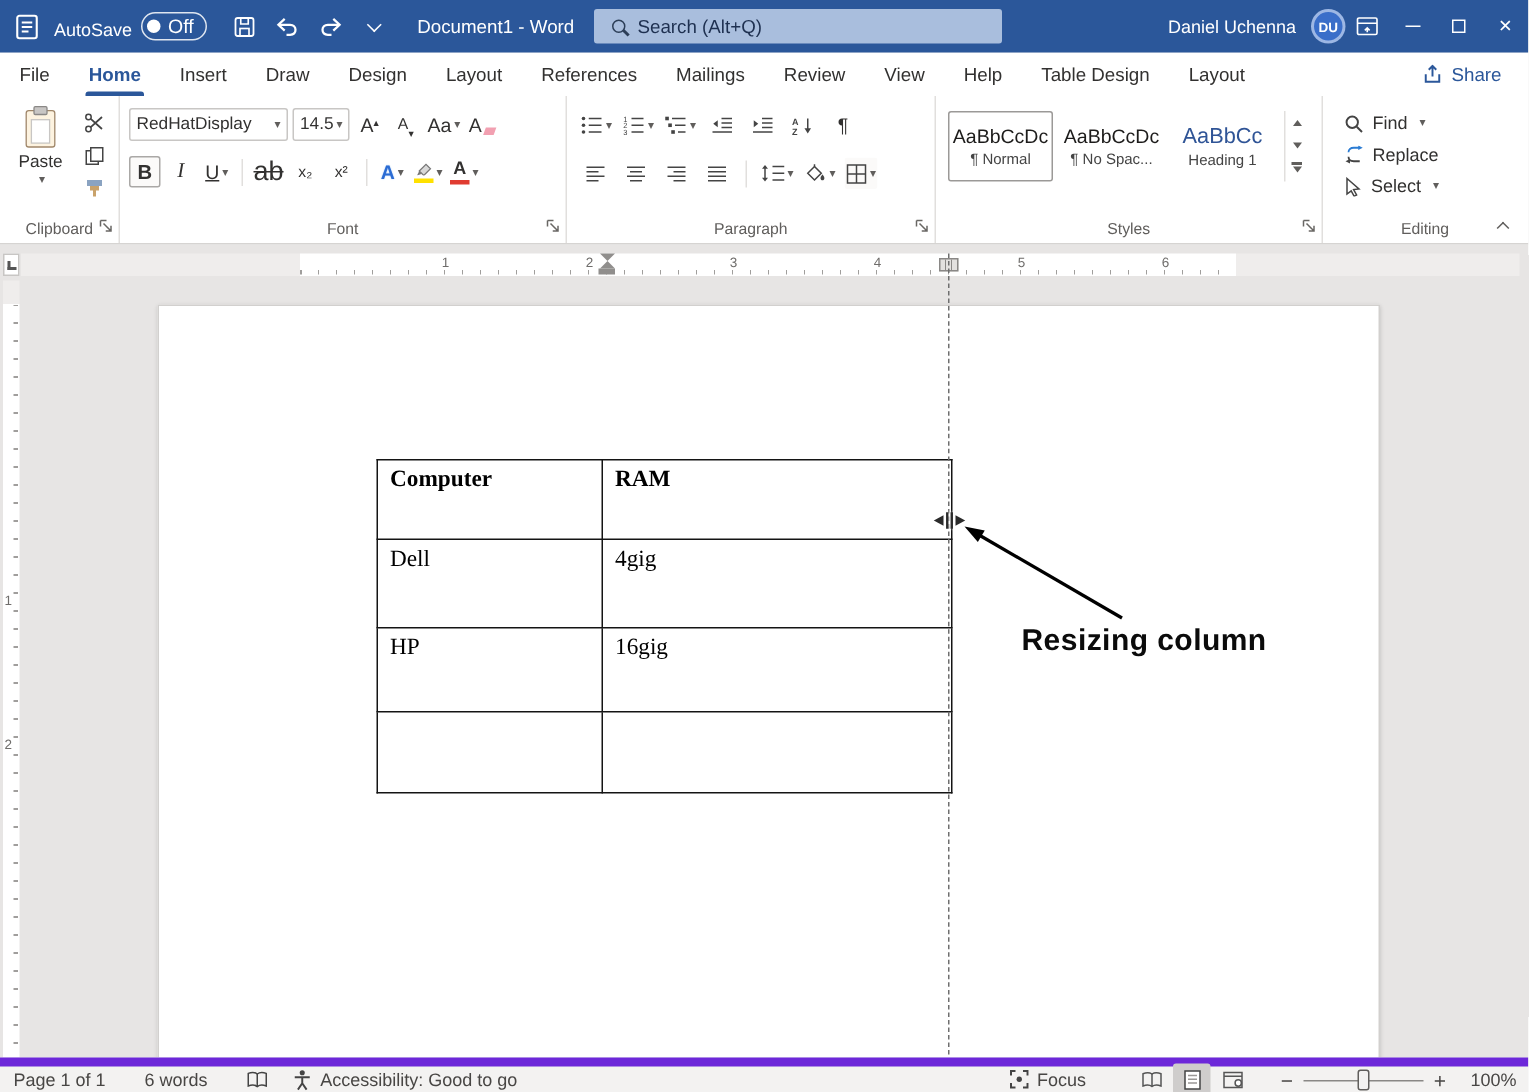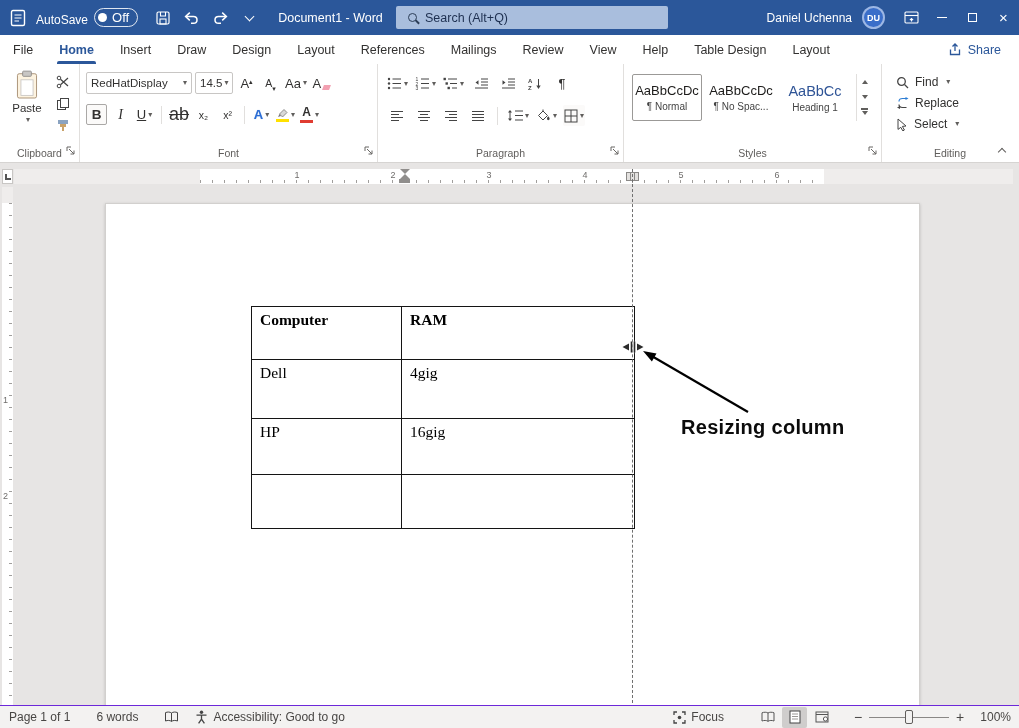--- a/index.html
+++ b/index.html
@@ -17,21 +17,21 @@
   .as-state{font-size:13px}
   .tb-btn{width:29px;height:35px;display:flex;align-items:center;justify-content:center}
   .flipx{transform:scaleX(-1)}
   .chev-dn{width:7px;height:7px;border-left:1.5px solid #fff;border-bottom:1.5px solid #fff;transform:rotate(-45deg);margin-top:-3px}
   .tb-title{margin-left:14px;font-size:12.5px;white-space:nowrap}
   .tb-search{position:absolute;left:396px;top:6px;width:272px;height:23px;background:#a9bedd;border-radius:2px;display:flex;align-items:center;gap:8px;padding-left:12px;color:#1e3050;font-size:12.5px}
   .mag{width:9px;height:9px;border:1.5px solid #2c3e57;border-radius:50%;position:relative;flex:none}
   .mag::after{content:'';position:absolute;width:5px;height:1.5px;background:#2c3e57;transform:rotate(45deg);right:-4px;bottom:-1px}
   .tb-right{position:absolute;right:0;top:0;height:35px;display:flex;align-items:center}
   .tb-user{font-size:12px;margin-right:10px}
-  .tb-avatar{width:23px;height:23px;border-radius:50%;background:#3a6ec9;border:2px solid rgba(255,255,255,.5);color:#fff;font-size:9px;font-weight:bold;display:flex;align-items:center;justify-content:center;margin-right:12px}
+  .tb-avatar{width:23px;height:23px;border-radius:50%;background:#3a6ec9;border:2px solid rgba(255,255,255,.5);color:#fff;font-size:9px;font-weight:bold;display:flex;align-items:center;justify-content:center;}
   .tb-win{width:31px;height:35px;display:flex;align-items:center;justify-content:center;font-size:15px}
   .win-min{width:10px;height:1.4px;background:#fff}
   .win-max{width:9px;height:9px;border:1.3px solid #fff}
 
   
   .tabrow{position:absolute;top:35px;left:0;right:0;height:29px;background:#fff;display:flex;align-items:stretch;z-index:19}
   .tab{padding:0 13px;display:flex;align-items:center;font-size:12.5px;color:#323130;position:relative}
   .tab.active{color:#2b579a;font-weight:bold}
   .tab.active::after{content:'';position:absolute;left:11px;right:11px;bottom:0;height:3px;background:#2b579a;border-radius:2px 2px 0 0}
   .share{margin-left:auto;display:flex;align-items:center;gap:6px;color:#2b579a;padding:0 18px;font-size:12.5px}
@@ -126,21 +126,21 @@
   .doc-table td,.doc-table th{border:1px solid #141414;vertical-align:top;text-align:left;padding:4px 8px;font-size:15.5px;font-weight:normal}
   .doc-table th{font-weight:bold}
   .c1{width:150px}.c2{width:233px}
   .r1{height:53px}.r2{height:59px}.r3{height:56px}.r4{height:54px}
   .col-guide{position:absolute;left:632px;top:169px;height:534px;width:0;border-left:1px dashed #6f6f6f;z-index:12}
   .resize-cursor{position:absolute;left:620px;top:340px;z-index:14;filter:drop-shadow(0 0 1px #fff)}
   .ann-arrow{position:absolute;left:636px;top:346px;z-index:13}
   .ann-text{position:absolute;left:681px;top:416px;font-size:20px;font-weight:bold;letter-spacing:.3px;color:#0b0b0b;z-index:13}
 
   
-  .statusbar{position:absolute;left:0;right:0;bottom:0;height:23px;background:#f3f2f1;border-top:1px solid #6d28d9;display:flex;align-items:center;font-size:12px;color:#484644;z-index:20}
+  .statusbar{position:absolute;left:0;right:0;bottom:0;height:23px;background:#f3f2f1;border-top:6px solid #6d28d9;display:flex;align-items:center;font-size:12px;color:#484644;z-index:20}
   .sb-item{display:flex;align-items:center;gap:5px;padding:0 4px}
   .sb-page{margin-left:5px}
   .sb-words{margin-left:18px}
   .sb-proof{margin-left:18px}
   .sb-acc{margin-left:8px}
   .sb-right{margin-left:auto;display:flex;align-items:center;padding-right:8px}
   .sb-view{width:25px;height:21px;display:flex;align-items:center;justify-content:center;border-radius:2px;margin:0 1px}
   .sb-view.active{background:#cfcdcc}
   .sb-focus{margin-right:26px}
   .zoom-sign{width:18px;text-align:center;font-size:14px;color:#484644}

